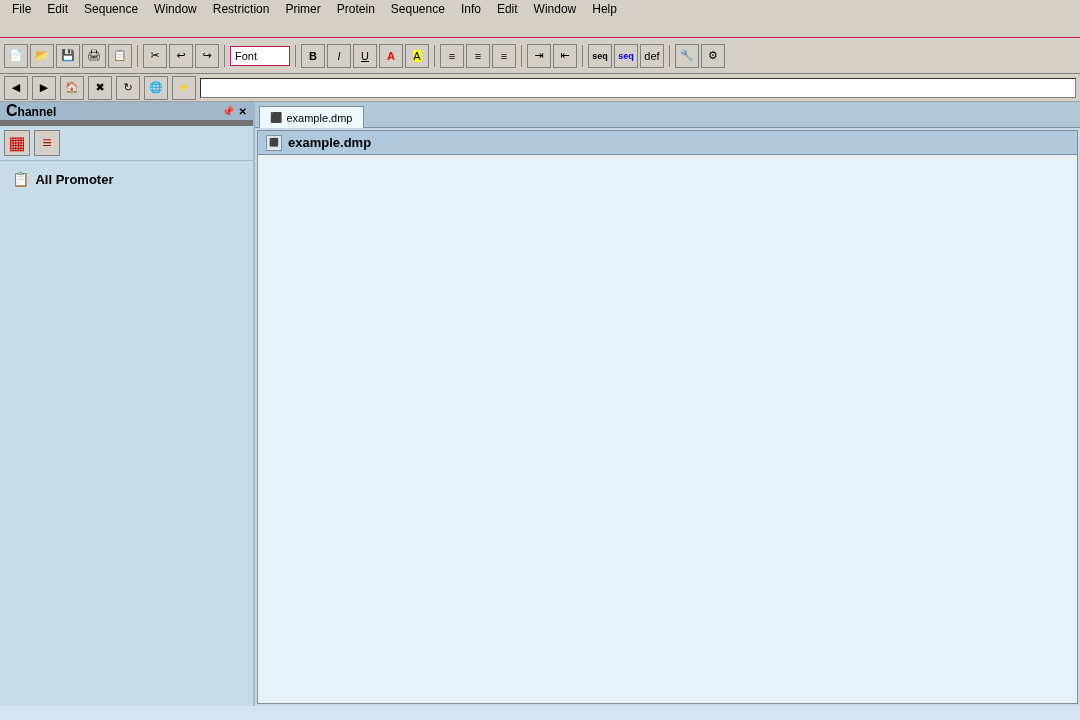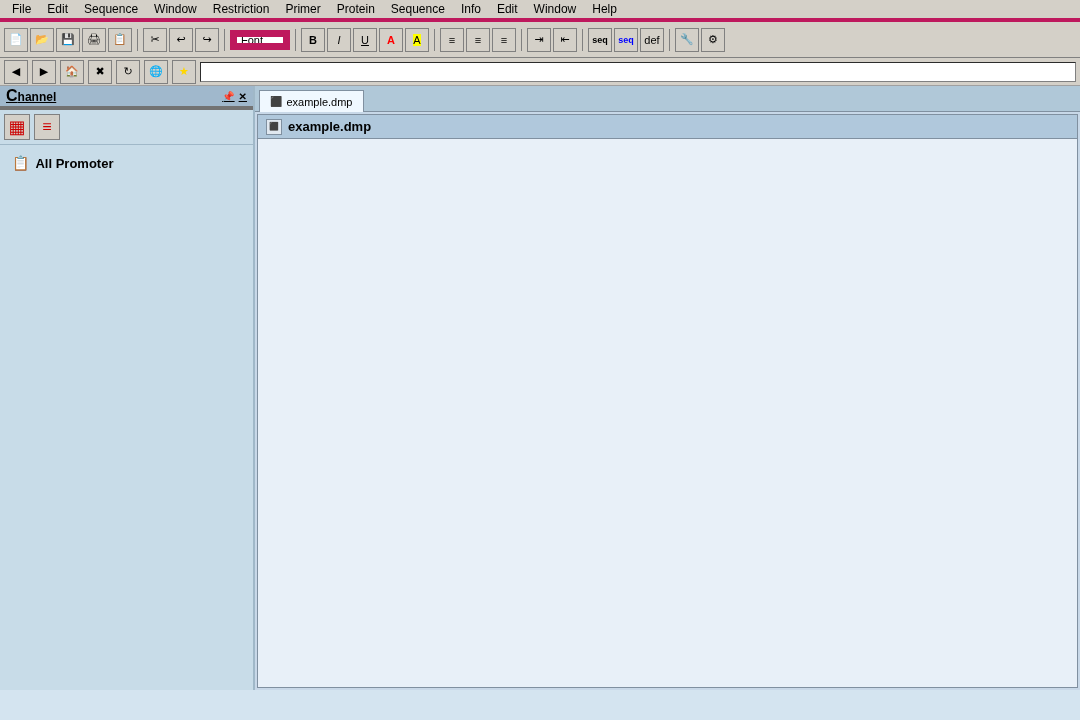--- a/index.html
+++ b/index.html
@@ -1,24 +1,23 @@
 <!DOCTYPE html>
 <html><head>
   <meta charset="utf-8">
   <style>
     * { margin: 0; padding: 0; box-sizing: border-box; }
     body { width: 1080px; height: 720px; overflow: hidden; font-family: Arial, sans-serif; font-size: 12px; background: #d4e4f0; }
 
     
     #menubar {
       background: #d4d0c8;
-      height: 22px;
-      display: flex;
-      align-items: center;
-      border-bottom: 4px solid #be185d;
+      height: 38px;
+      display: flex;
+      border-bottom: 1px solid #be185d;
       padding: 0 4px;
     }
     .menu-item {
       padding: 2px 8px;
       font-size: 12px;
       cursor: pointer;
       color: #000;
     }
 
     
@@ -33,21 +32,21 @@
     }
     .tb-btn {
       width: 24px; height: 24px;
       background: #d4d0c8;
       border: 1px solid #808080;
       display: flex; align-items: center; justify-content: center;
       cursor: pointer;
       font-size: 11px;
     }
     .tb-sep { width: 1px; height: 22px; background: #808080; margin: 0 3px; }
-    .tb-text { font-size: 11px; padding: 0 4px; color: #000; border: 7px solid #be185d; height: 20px; background: #fff; width: 60px; }
+    .tb-text { font-size: 11px; padding: 0 4px; color: #000; border: 1px solid #be185d; height: 20px; background: #fff; width: 60px; }
 
     
     #addrbar {
       background: #d4d0c8;
       height: 28px;
       display: flex;
       align-items: center;
       border-bottom: 1px solid #a0a0a0;
       padding: 0 4px;
       gap: 4px;
@@ -79,22 +78,21 @@
     #sidebar-header {
       background: #a0b8cc;
       height: 24px;
       display: flex;
       align-items: center;
       justify-content: space-between;
       padding: 0 6px;
       font-size: 12px;
       font-weight: bold;
       color: #000;
-      border-bottom: 4px solid #737373;
-      text-decoration: underline;
+      border-bottom: 6px solid #737373;
     }
     .sidebar-header-icons { display: flex; gap: 4px; }
     .sidebar-icon-btn { cursor: pointer; font-size: 10px; color: #000; }
 
     #sidebar-toolbar {
       display: flex;
       gap: 4px;
       padding: 4px;
       background: #c8dce8;
       border-bottom: 1px solid #a0b8c8;

